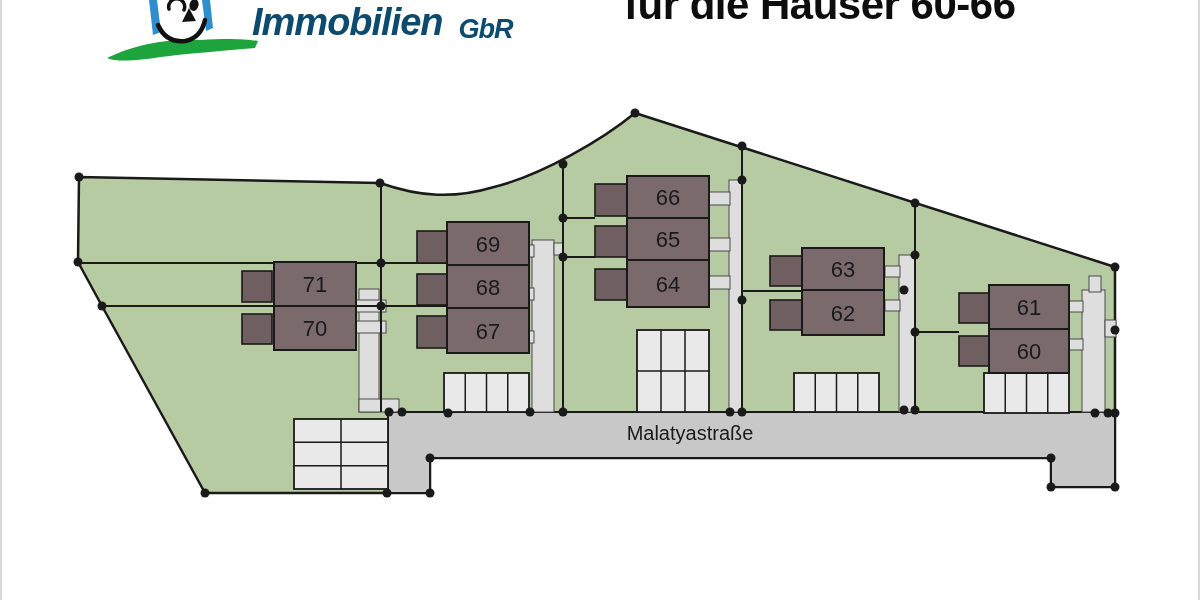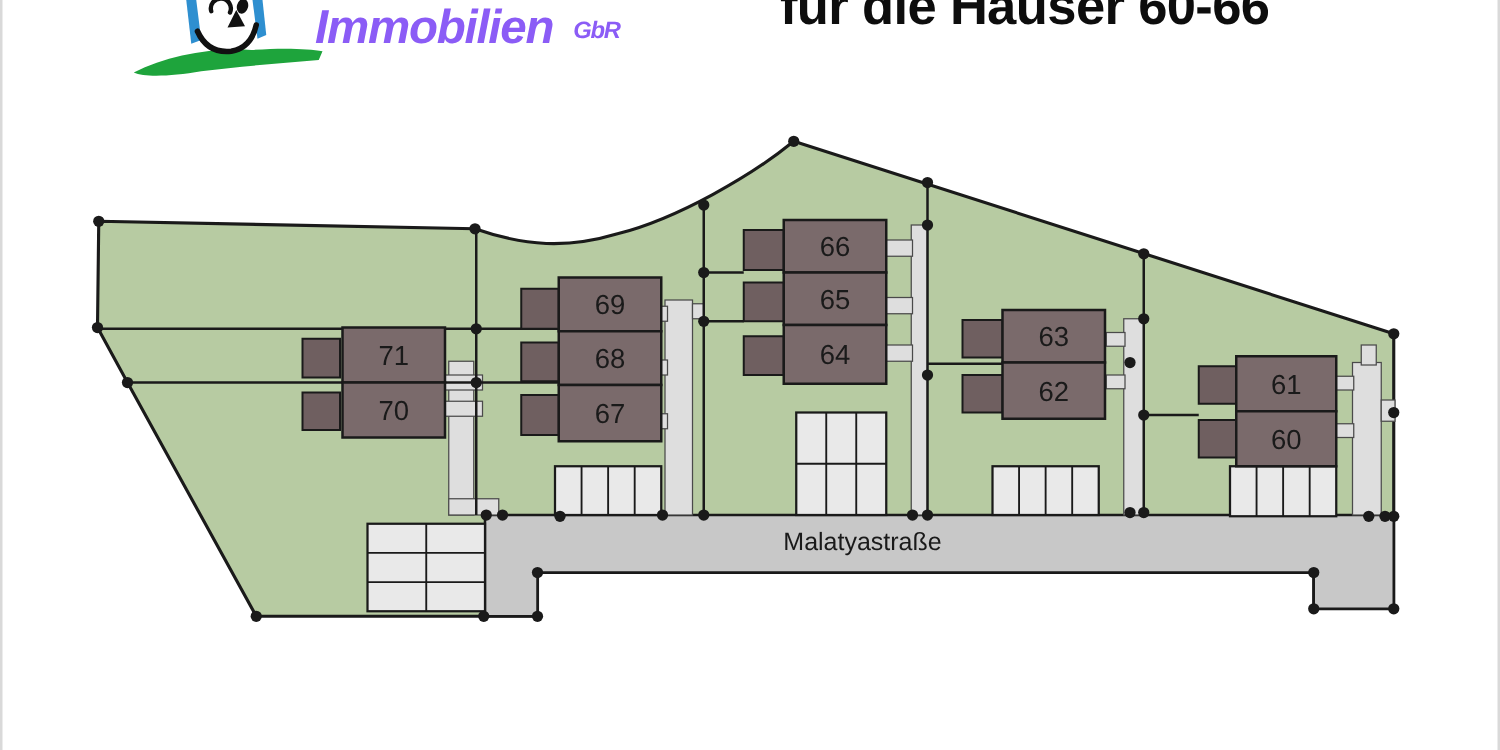--- a/index.html
+++ b/index.html
@@ -2,23 +2,23 @@
 <html><head>
 <meta charset="utf-8">
 <style>
   html,body{margin:0;padding:0;background:#ffffff;overflow:hidden;}
   .page{position:relative;width:1200px;height:600px;background:#ffffff;overflow:hidden;
         border-left:2px solid #d9d9d9;border-right:2px solid #d9d9d9;box-sizing:border-box;
         font-family:"Liberation Sans",sans-serif;}
   #plan{position:absolute;left:0;top:0;}
   .logo-icon{position:absolute;left:103px;top:0;}
   .brand{position:absolute;left:250px;top:1px;display:flex;align-items:flex-start;
-         font-style:italic;font-weight:bold;color:#8b5cf6;letter-spacing:-1px;}
+         font-style:italic;font-weight:bold;color:#0c4a6e;letter-spacing:-1px;}
   .brand .main{font-size:38px;}
-  .brand .gbr{font-size:19px;margin-left:16px;margin-top:13px;}
+  .brand .gbr{font-size:27px;margin-left:16px;margin-top:13px;}
   .headline{position:absolute;left:622px;top:-20px;font-weight:bold;font-size:42px;
             line-height:50px;color:#0d0d0d;letter-spacing:-0.5px;white-space:nowrap;}
   svg text{font-family:"Liberation Sans",sans-serif;}
 </style>
 </head>
 <body>
 
 <div class="page">
 
   <svg id="plan" width="1200" height="600" viewBox="0 0 1200 600">

